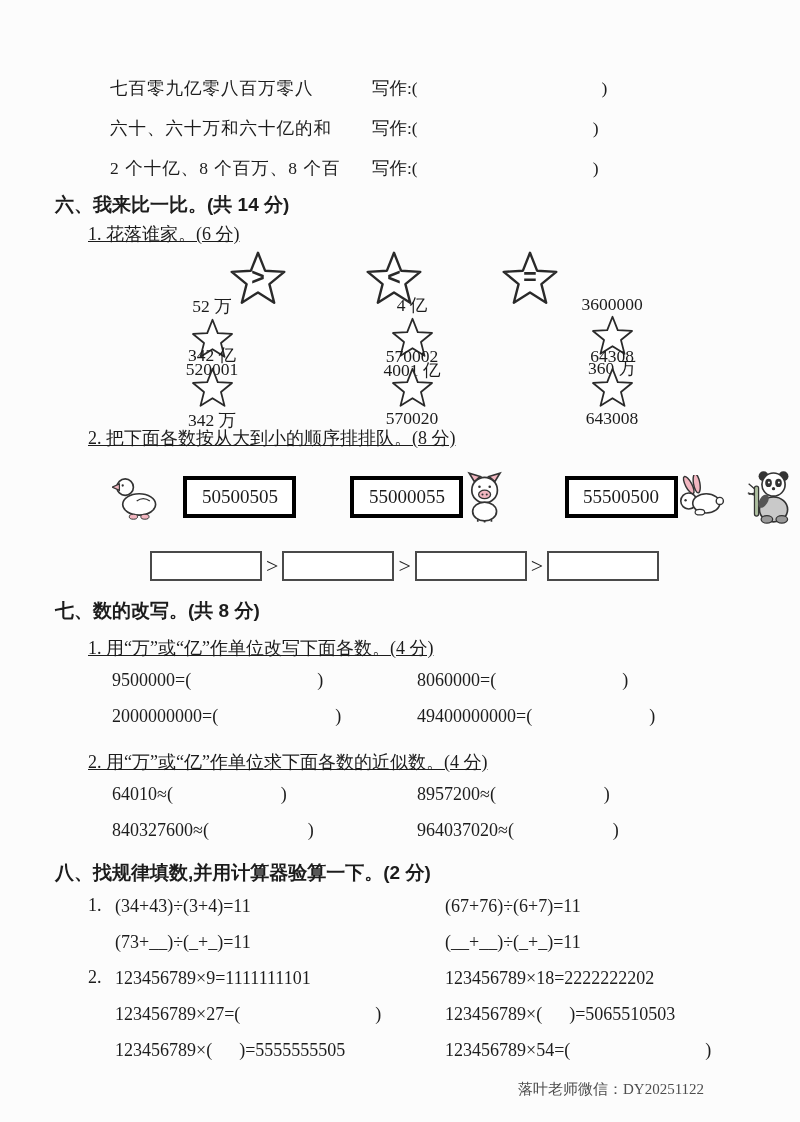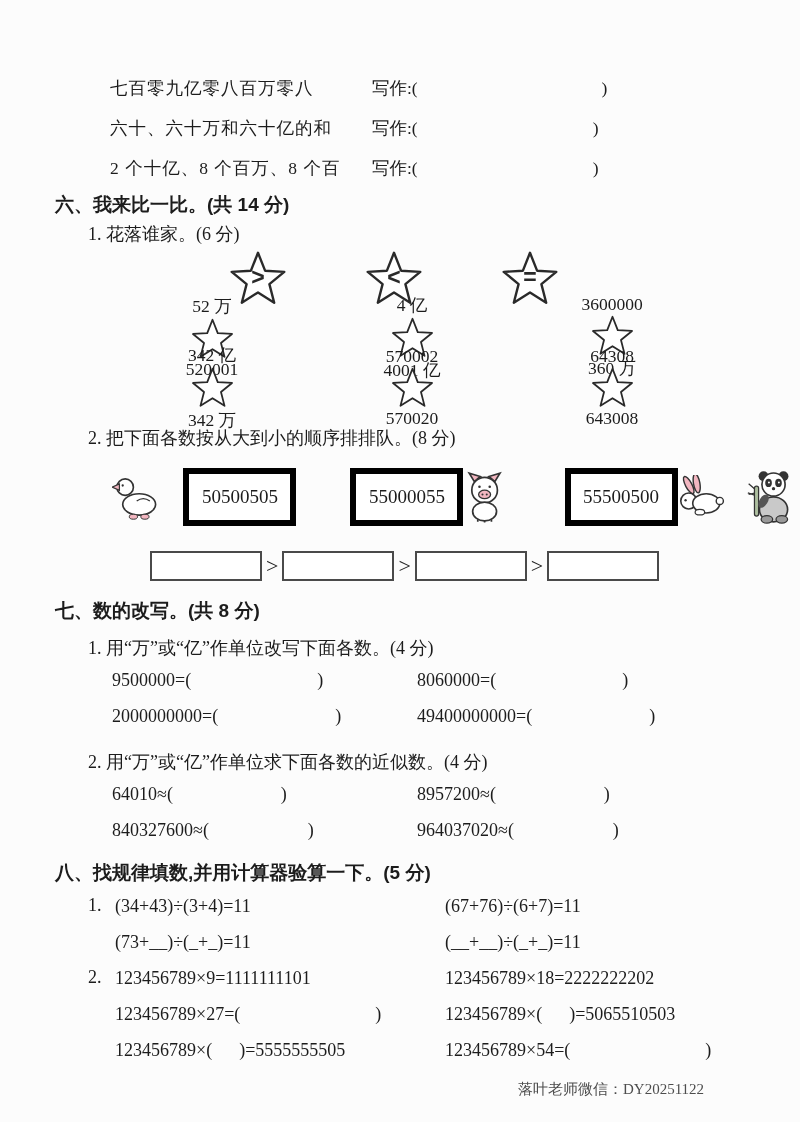--- a/index.html
+++ b/index.html
@@ -9,33 +9,33 @@
     background:#fcfcfc; color:#1c1c1c; overflow:hidden;
     padding-top:68px;
   }
   .write-row { display:flex; align-items:center; height:40px; margin-left:110px; font-size:17.5px; }
   .write-prompt { width:262px; letter-spacing:1px; }
   .pre { white-space:pre; }
   .sec-title {
     font-family:"Liberation Sans","DejaVu Sans",sans-serif; font-weight:700;
     font-size:19px; margin-left:55px; height:30px; display:flex; align-items:center; margin-top:2px;
   }
-  .sub-title { font-size:18px; margin-left:88px; height:28px; display:flex; align-items:center; }
+  .sub-title { font-size:18px; margin-left:88px; height:28px; display:flex; align-items:center;text-decoration:underline; }
   .symbol-stars { display:flex; margin-left:228px; gap:76px; height:62px; margin-top:2px; }
   .star-wrap { position:relative; width:60px; height:60px; }
   .star-symbol {
     position:absolute; left:0; right:0; top:14px; text-align:center;
     font-size:23px; font-weight:700; font-family:"Liberation Sans",sans-serif; color:#2a2a2a;
   }
   .cmp-row { display:flex; margin-left:112px; height:50px; align-items:center; }
   .cmp-cell { width:200px; display:flex; align-items:center; font-size:17.5px;flex-direction:column; }
   .cmp-cell svg { margin:0 3px; flex:0 0 auto; }
   .animal-row { display:flex; align-items:center; margin-left:112px; margin-top:8px; height:74px; }
   .num-box {
-    width:113px; height:58px; border:6px solid #000000; background:#fff;
+    width:113px; height:42px; border:4px solid #000000; background:#fff;
     display:flex; align-items:center; justify-content:center; font-size:19px; flex:0 0 auto;margin-left:28px;
   } .gap-md { width:26px; flex:0 0 auto; }
   .order-row { display:flex; align-items:center; margin-left:150px; margin-top:16px; height:32px; }
   .blank-box { width:112px; height:30px; border:2px solid #4a4a4a; background:#fff; flex:0 0 auto; }
   .gt { font-size:22px; margin:0 4px; font-family:"Liberation Serif",serif; }
   .eq-grid { display:grid; grid-template-columns:305px auto; margin-left:112px; }
   .eq-grid.wide { grid-template-columns:330px auto; }
   .eq { height:36px; display:flex; align-items:center; font-size:18px; white-space:pre; }
   .q-block { display:flex; margin-left:88px; }
   .q-num { width:27px; font-size:18px; padding-top:7px; }
@@ -216,21 +216,21 @@
     <div class="eq">49400000000=(                          )</div>
   </div>
   <div class="sub-title" style="margin-top:14px">2. 用“万”或“亿”作单位求下面各数的近似数。(4 分)</div>
   <div class="eq-grid">
     <div class="eq">64010≈(                        )</div>
     <div class="eq">8957200≈(                        )</div>
     <div class="eq">840327600≈(                      )</div>
     <div class="eq">964037020≈(                      )</div>
   </div>
 
-  <div class="sec-title" style="margin-top:10px">八、找规律填数,并用计算器验算一下。(5 分)</div>
+  <div class="sec-title" style="margin-top:10px">八、找规律填数,并用计算器验算一下。(2 分)</div>
   <div class="q-block">
     <span class="q-num">1.</span>
     <div class="eq-grid wide" style="margin-left:0">
       <div class="eq">(34+43)÷(3+4)=11</div>
       <div class="eq">(67+76)÷(6+7)=11</div>
       <div class="eq">(73+__)÷(_+_)=11</div>
       <div class="eq">(__+__)÷(_+_)=11</div>
     </div>
   </div>
   <div class="q-block">

